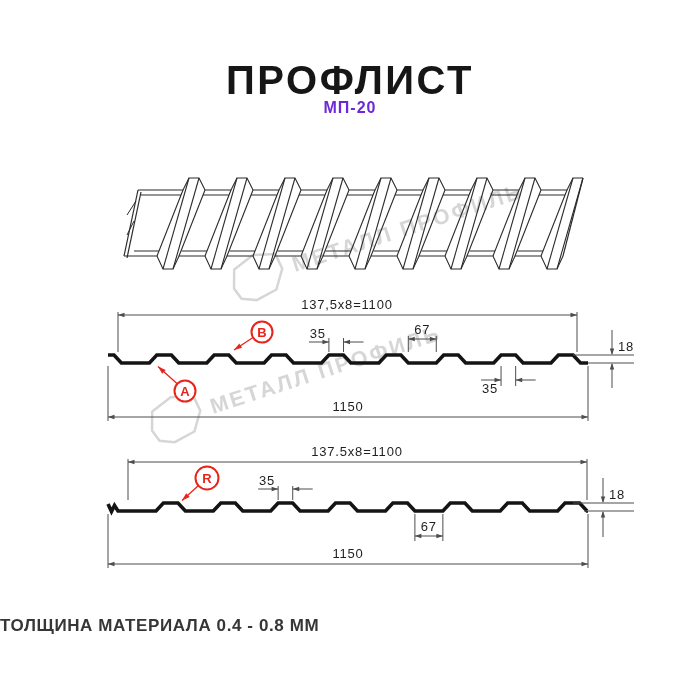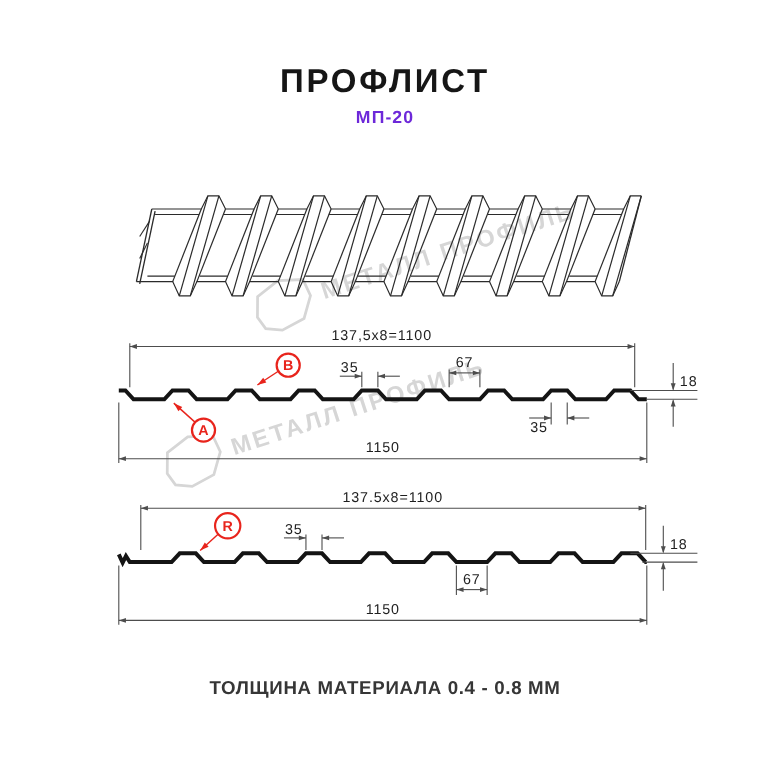--- a/index.html
+++ b/index.html
@@ -1,24 +1,24 @@
 <!DOCTYPE html>
 <html><head>
 <meta charset="utf-8">
 <style>
   html,body{margin:0;padding:0;background:#fff;}
   body{width:700px;height:700px;overflow:hidden;font-family:"Liberation Sans",sans-serif;
        --red:#e8241c;--ink:#141414;--dim:#4d4d4d;--wm:#d6d6d6;}
   #root{position:relative;width:700px;height:700px;background:#fff;}
   .abs{position:absolute;}
-  .title{top:58px;left:0;width:700px;text-align:center;font-size:30px;font-weight:800;
+  .title{top:58px;left:0;width:700px;text-align:center;font-size:40px;font-weight:800;
          letter-spacing:2.5px;color:#161616;}
   .subtitle{top:99px;left:0;width:700px;text-align:center;font-size:16px;font-weight:700;
             letter-spacing:1px;color:#6d28d9;}
-  .footer{top:616px;left:0;width:700px;text-align:center;font-size:17px;font-weight:600;
+  .footer{top:616px;left:0;width:700px;text-align:left;font-size:17px;font-weight:600;
           letter-spacing:.6px;color:#363636;}
   .wm{display:flex;align-items:center;gap:9px;transform:rotate(-18deg);
       transform-origin:left center;color:var(--wm);}
   .wm-text{font-size:21.5px;font-weight:bold;letter-spacing:2.5px;white-space:nowrap;}
   svg{display:block;}
   text.dim{font-size:13px;fill:#1f1f1f;letter-spacing:.8px;}
   text.marker{font-size:13px;font-weight:bold;fill:var(--red);letter-spacing:0;}
 </style>
 </head>
 <body style="--red: #e8241c; --wm: #d6d6d6;">

